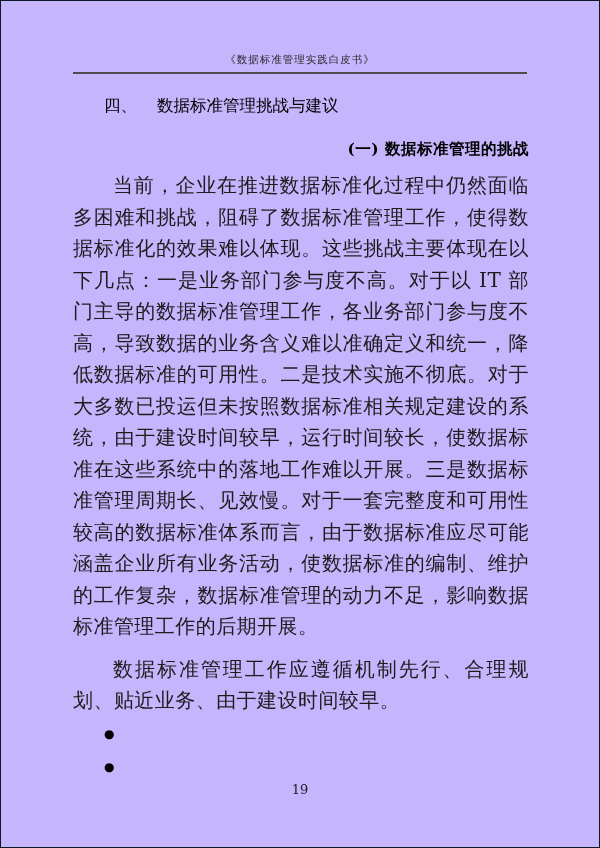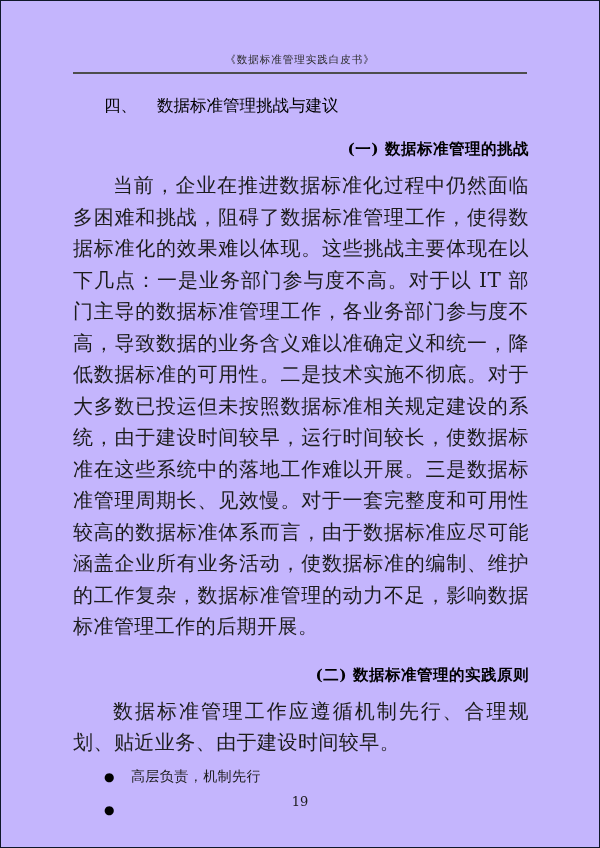--- a/index.html
+++ b/index.html
@@ -78,21 +78,21 @@
     display: flex;
     align-items: baseline;
   }
   .bullet-dot {
     font-size: 12px;
     margin-right: 16px;
     color: #000000;
   }
   .page-number {
     position: absolute;
-    bottom: 38px;
+    bottom: 50px;
     left: 0;
     width: 100%;
     text-align: center;
     font-size: 13px;
     color: #1c1c1c;
   }
 </style>
 </head>
 <body>
 
@@ -103,27 +103,25 @@
   <div class="content">
 
     <div class="h1">
       <span class="h1-num">四、</span><span class="h1-title">数据标准管理挑战与建议</span>
     </div>
 
     <div class="h2">(一) 数据标准管理的挑战</div>
 
     <p class="body-para">当前，企业在推进数据标准化过程中仍然面临多困难和挑战，阻碍了数据标准管理工作，使得数据标准化的效果难以体现。这些挑战主要体现在以下几点：一是业务部门参与度不高。对于以 IT 部门主导的数据标准管理工作，各业务部门参与度不高，导致数据的业务含义难以准确定义和统一，降低数据标准的可用性。二是技术实施不彻底。对于大多数已投运但未按照数据标准相关规定建设的系统，由于建设时间较早，运行时间较长，使数据标准在这些系统中的落地工作难以开展。三是数据标准管理周期长、见效慢。对于一套完整度和可用性较高的数据标准体系而言，由于数据标准应尽可能涵盖企业所有业务活动，使数据标准的编制、维护的工作复杂，数据标准管理的动力不足，影响数据标准管理工作的后期开展。</p>
 
-    <div class="h2">(二) 数据标准管理的实践原则</div>
 
     <p class="body-para">数据标准管理工作应遵循机制先行、合理规划、贴近业务、由于建设时间较早。</p>
 
     <div class="bullet-line">
       <span class="bullet-dot">●</span>
-      <span>高层负责，机制先行</span>
     </div>
 
 
     <div class="bullet-line">
       <span class="bullet-dot">●</span>
     </div>
 
   </div>
 
   <div class="page-number">19</div>

